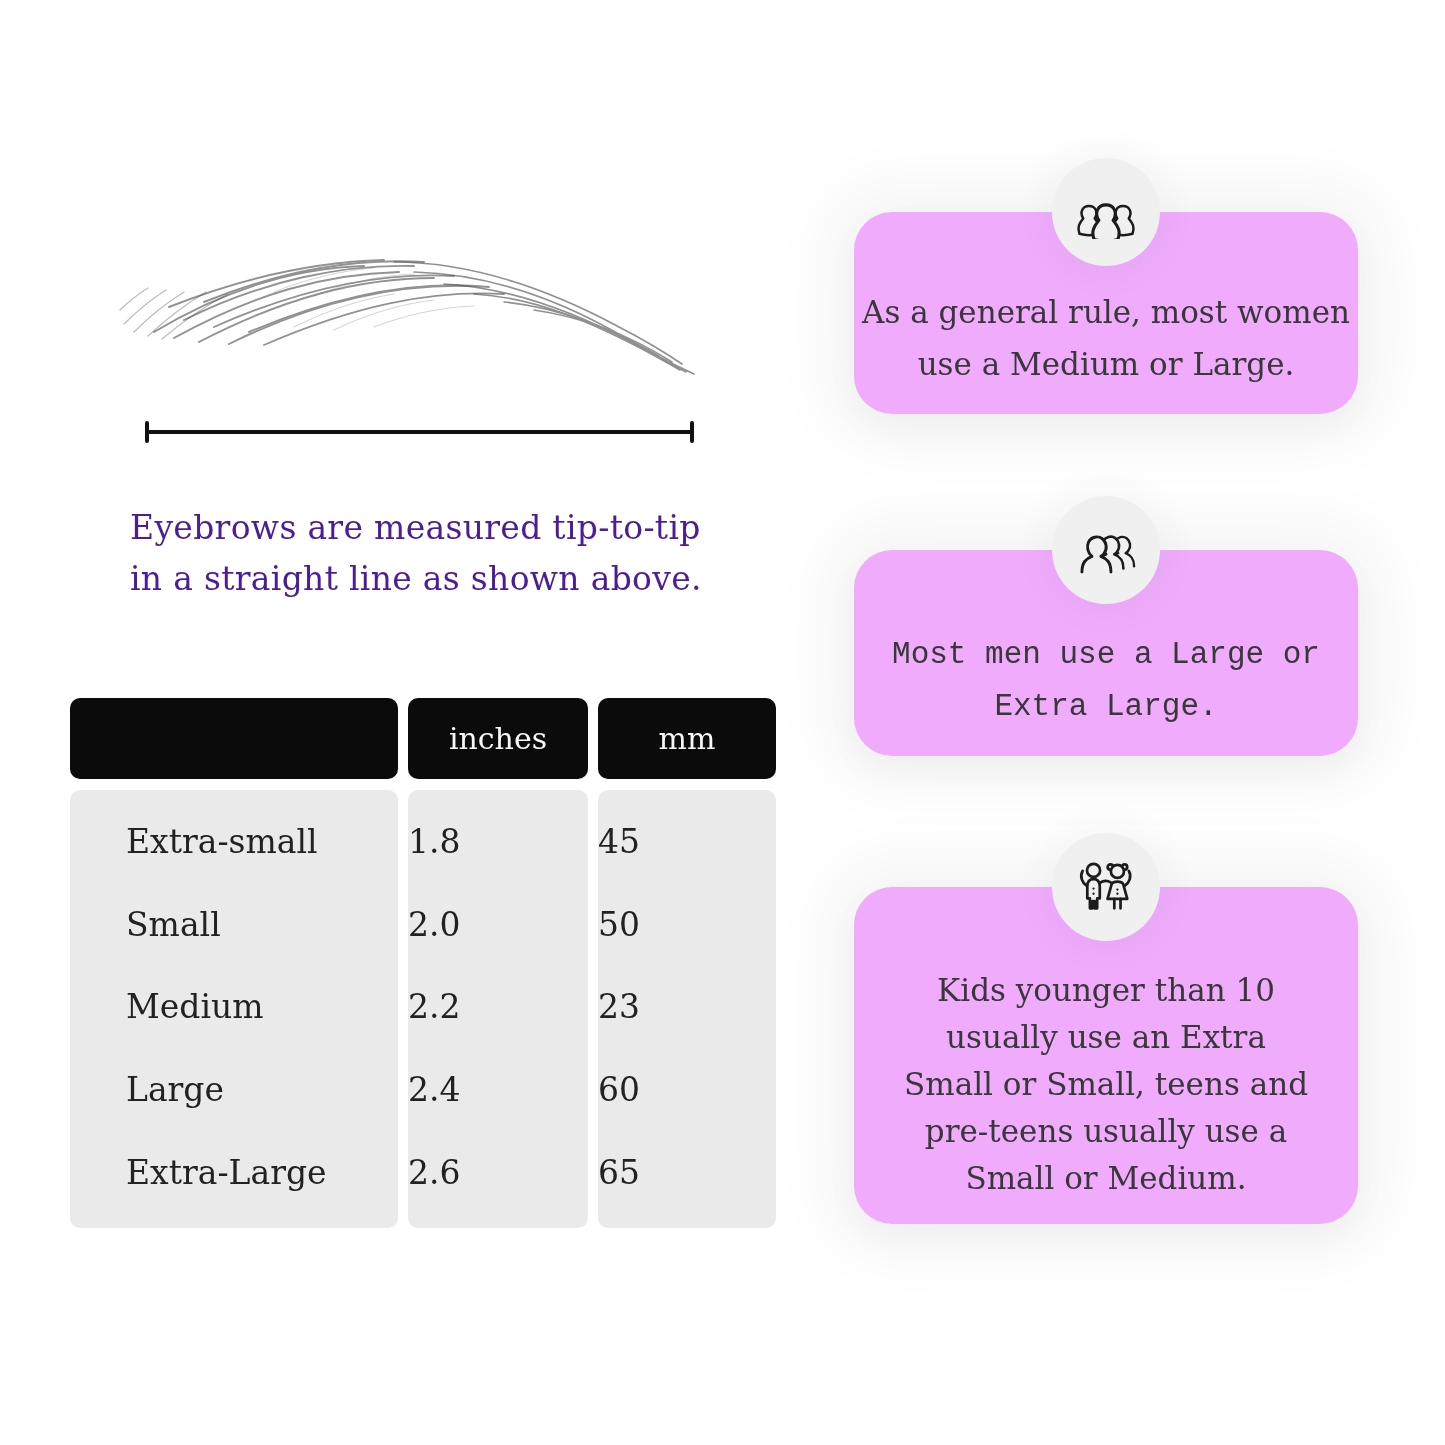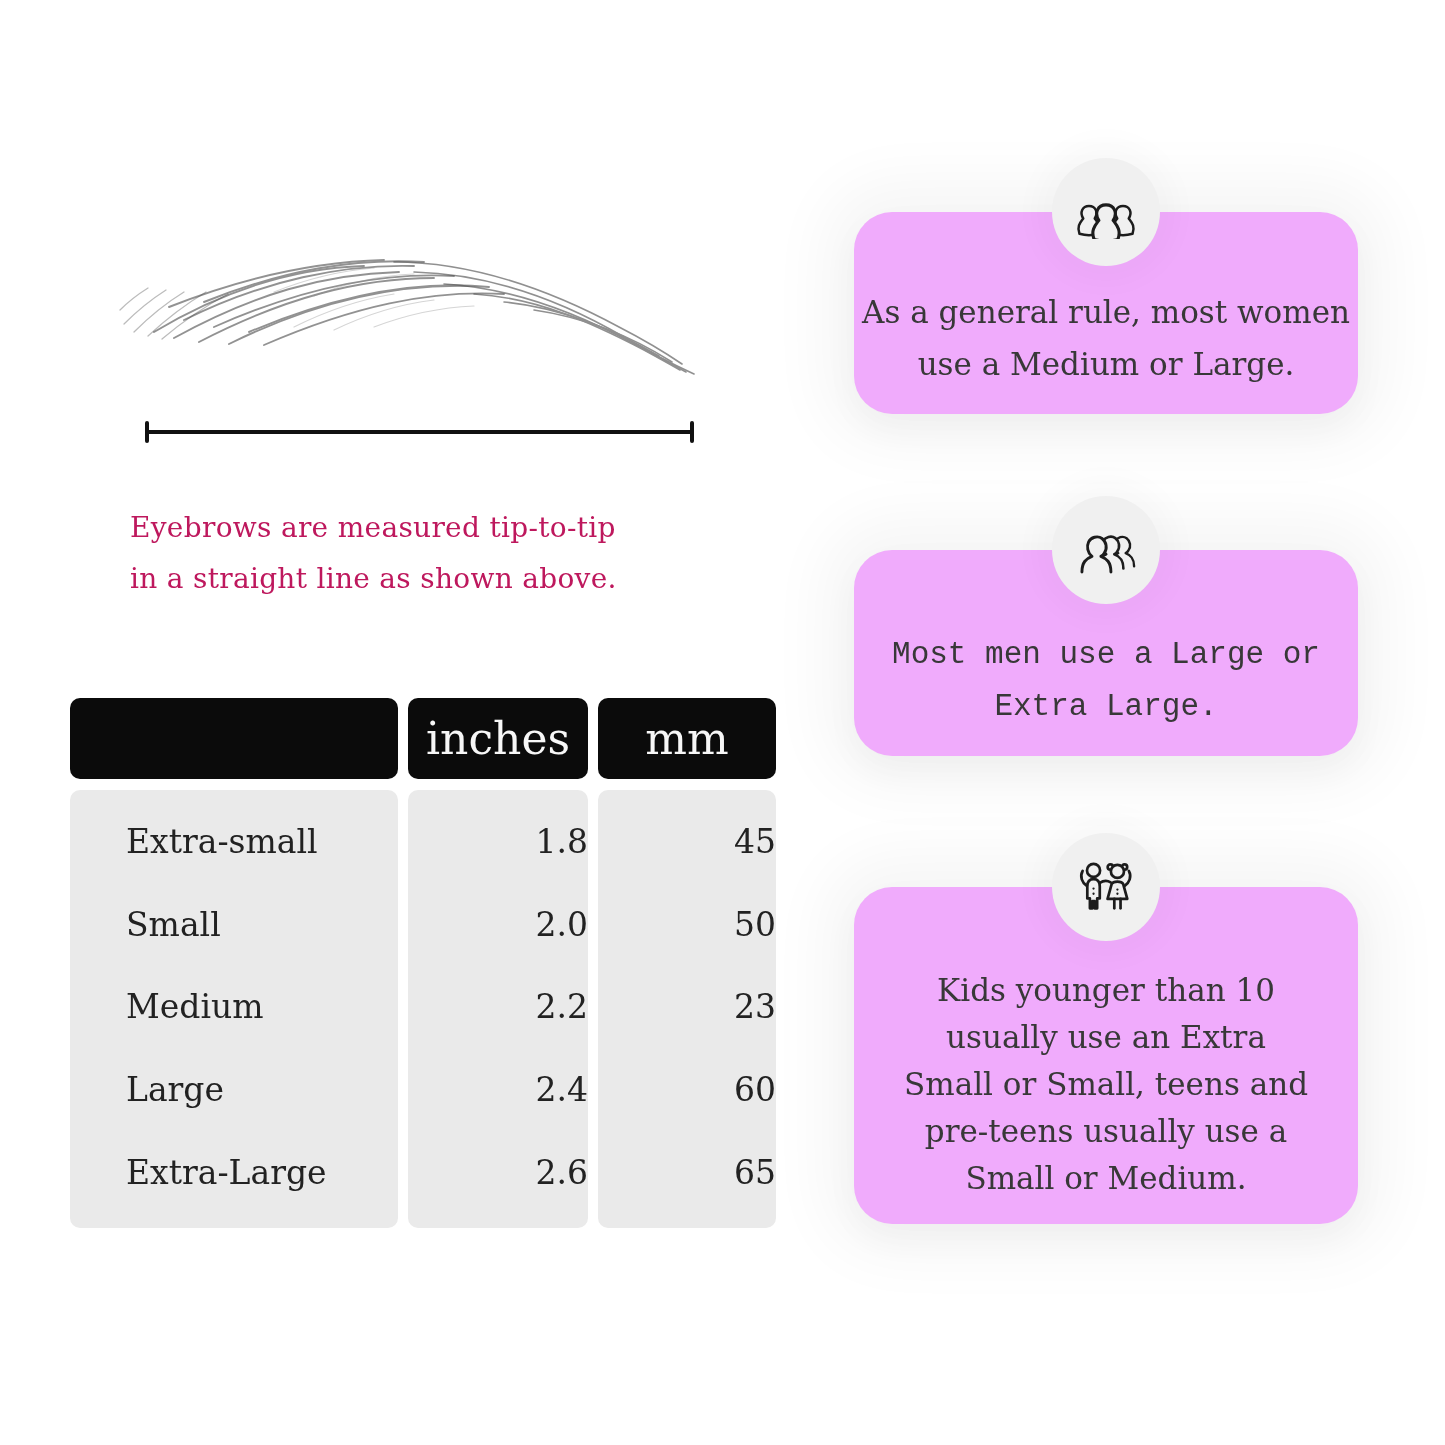--- a/index.html
+++ b/index.html
@@ -14,37 +14,37 @@
   .eyebrow-svg { position:absolute; left:113px; top:232px; width:592px; height:150px; }
 
   
   .ruler { position:absolute; left:145px; top:421px; width:549px; height:22px;
            display:flex; align-items:center; }
   .ruler .tick { width:4px; height:22px; background:#111; border-radius:2px; }
   .ruler .bar  { flex:1; height:4px; background:#111; }
 
   
   .caption { position:absolute; left:130px; top:502px; width:640px;
-             font-size:28px; line-height:51px; color:#be185d; letter-spacing:.3px; }
+             font-size:33px; line-height:51px; color:#4c1d95; letter-spacing:.3px; }
 
   
   .size-table { position:absolute; left:70px; top:698px; width:706px; }
   .thead { display:grid; grid-template-columns:328px 180px 178px; column-gap:10px; }
   .thead .hcell {
     height:81px; background:#0b0b0b; border-radius:10px;
     display:flex; align-items:center; justify-content:center;
-    color:#f7f7f7; font-size:44px;
+    color:#f7f7f7; font-size:30px;
   }
   .tbody { margin-top:11px; display:grid; grid-template-columns:328px 180px 178px; column-gap:10px; }
   .tcol { background:#eaeaea; border-radius:10px; height:438px;
           display:flex; flex-direction:column; justify-content:space-around;
           padding:10px 0 14px 0; }
   .tcol .cell { font-size:33px; color:#222; }
   .col-sizes .cell { padding-left:56px; text-align:left; }
-  .col-num  .cell { text-align:right; }
+  .col-num  .cell { text-align:left; }
 
   
   .card { position:absolute; left:854px; width:504px; background:#f0abfc;
           border-radius:38px;
           box-shadow:0 0 60px 32px rgba(0,0,0,0.040), 0 14px 34px rgba(0,0,0,0.035); }
   .card-1 { top:212px; height:202px; }
   .card-2 { top:550px; height:206px; }
   .card-3 { top:887px; height:337px; }
   .icon-circle { position:absolute; left:50%; top:0; transform:translate(-50%,-50%);
                  width:108px; height:108px; border-radius:50%; background:#f0f0f0;

